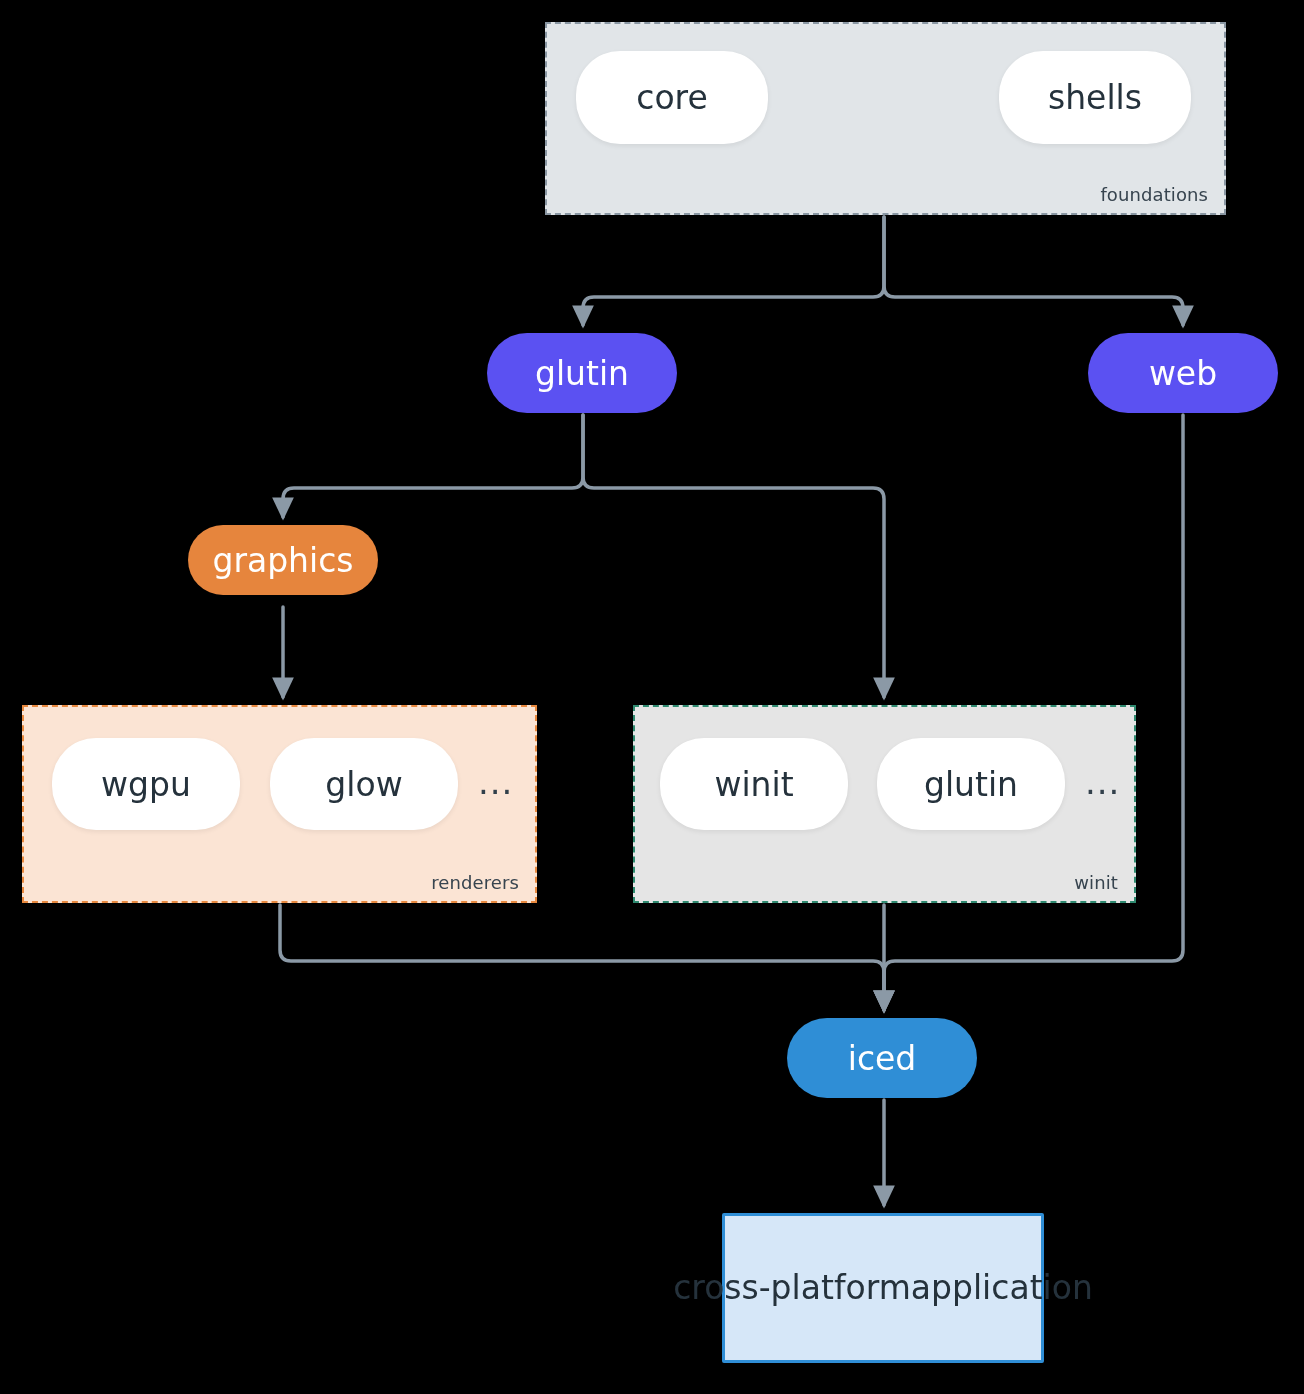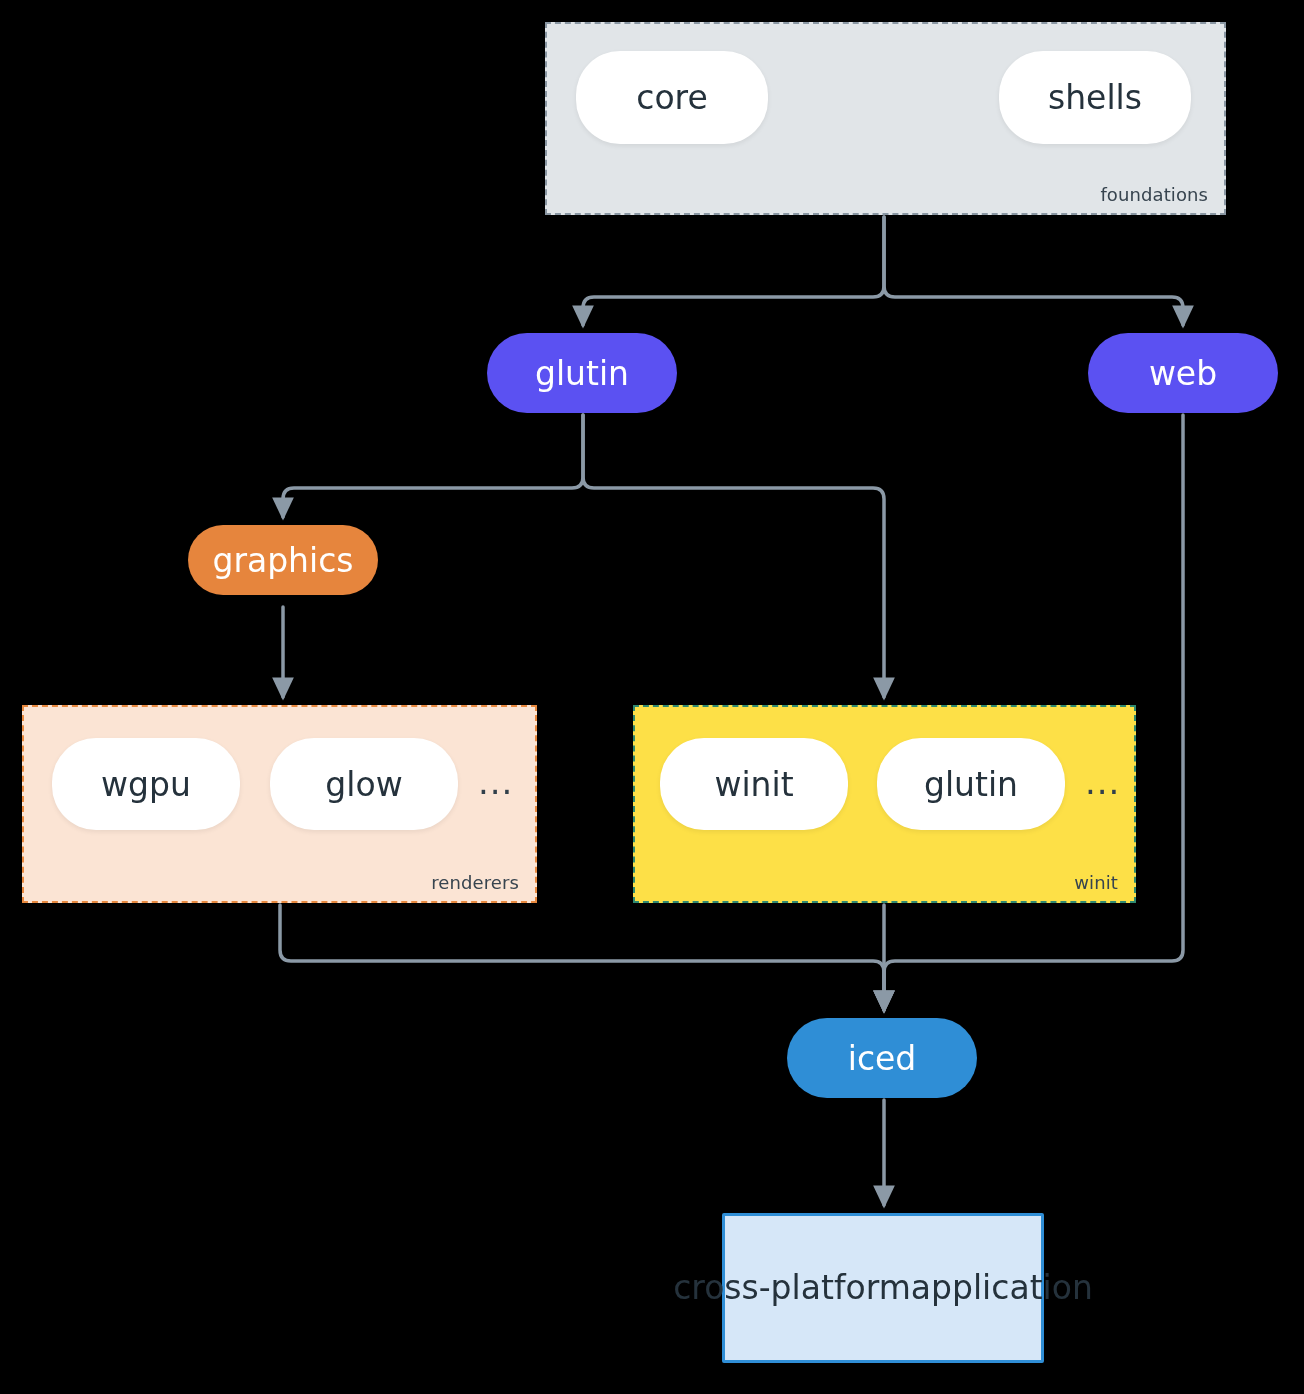--- a/index.html
+++ b/index.html
@@ -59,21 +59,21 @@
     width: 515px;
     height: 198px;
     background: #FBE4D4;
     border: 2px dashed #E8893F;
   }
   #cluster-shells {
     left: 633px;
     top: 705px;
     width: 503px;
     height: 198px;
-    background: #fde047;
+    background: #e5e5e5;
     border: 2px dashed #2F8A70;
   }
 
   
   .leaf-pill {
     position: absolute;
     background: #FFFFFF;
     border-radius: 44px;
     display: flex;
     align-items: center;

